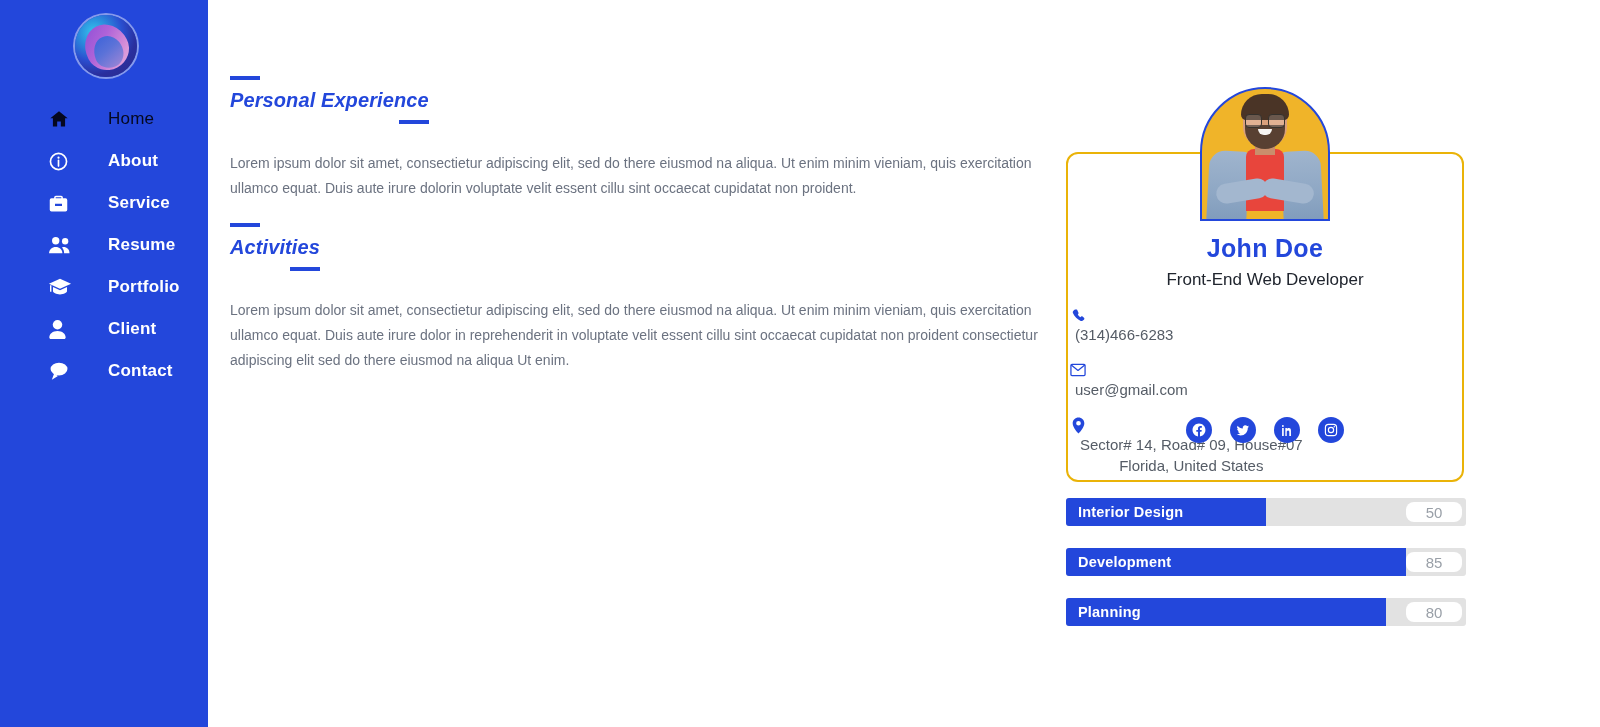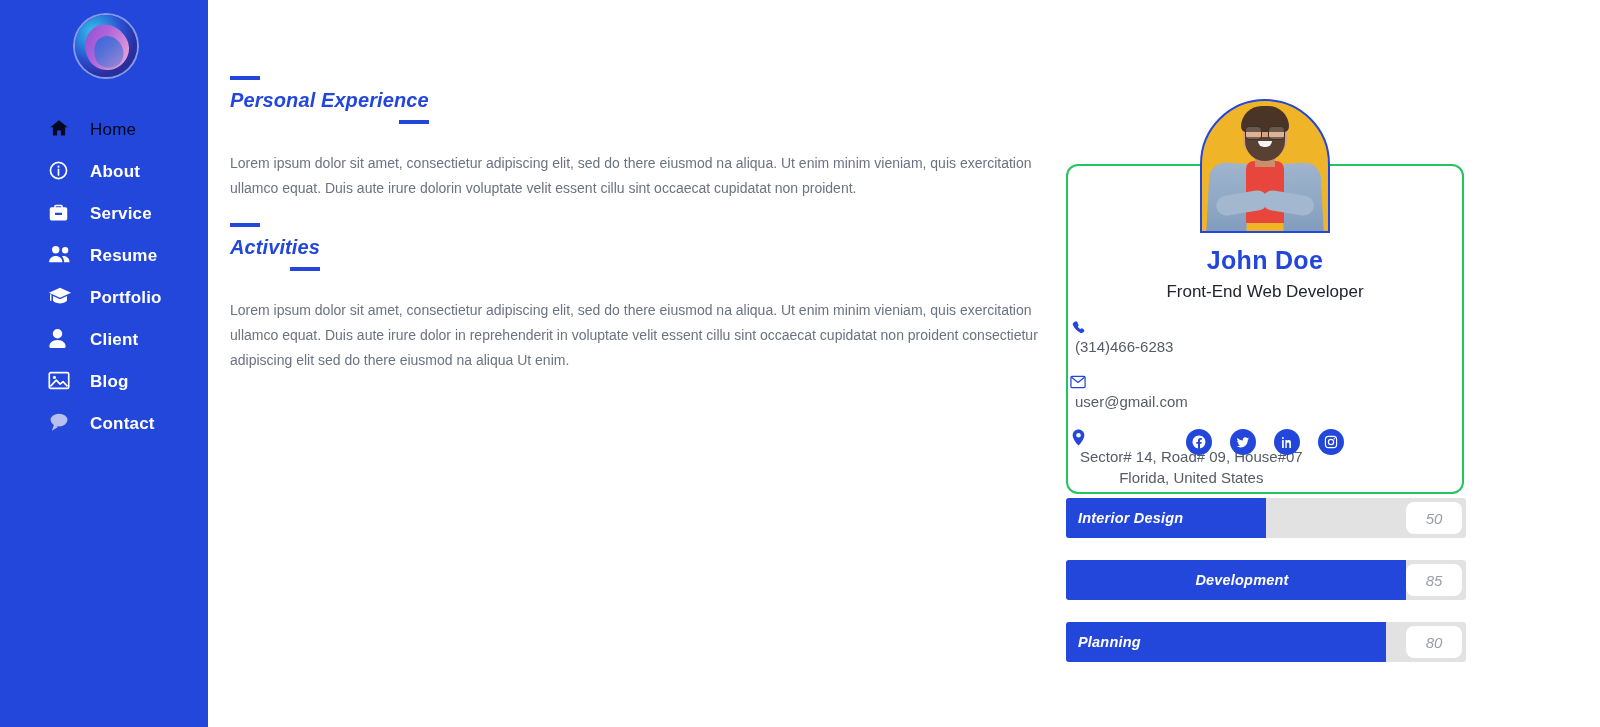--- a/index.html
+++ b/index.html
@@ -62,26 +62,27 @@
     left: 31%; top: 34%;
     width: 46%; height: 52%;
     border-radius: 50% 50% 46% 54% / 58% 52% 48% 42%;
     background: linear-gradient(160deg, #3d63d9 0%, #5b72d8 45%, #9f86d6 100%);
     transform: rotate(-22deg);
   }
 
   .nav { margin-top: 6px; }
   .nav-item {
     display: flex;
-    align-items: flex-end;
+    align-items: center;
     height: 42px;
     padding-left: 48px;
     margin-bottom: 0;
     cursor: pointer;
     text-decoration: none;
+    gap: 18px;
   }
   .nav-icon {
     width: 26px;
     height: 24px;
     flex: 0 0 26px;
     display: flex;
     align-items: center;
     justify-content: flex-start;
     color: #ffffff;
   }
@@ -179,24 +180,24 @@
     position: absolute;
     left: 858px;
     top: 0;
     width: 400px;
     height: 727px;
   }
 
   .profile-card {
     position: absolute;
     left: 0;
-    top: 164px;
+    top: 152px;
     width: 398px;
     height: 330px;
-    border: 2px solid #22c55e;
+    border: 2px solid #eab308;
     border-radius: 12px;
     background: #ffffff;
   }
 
   .avatar {
     position: absolute;
     left: 50%;
     top: -67px;
     transform: translateX(-50%);
     width: 130px;
@@ -363,28 +364,27 @@
 
   
   .skills {
     position: absolute;
     left: 0;
     top: 498px;
     width: 400px;
   }
   .skill {
     position: relative;
-    height: 40px;
+    height: 28px;
     background: #e2e2e2;
     border-radius: 3px;
     margin-bottom: 22px;
     display: flex;
     align-items: center;
     overflow: visible;
-    font-style: italic;
   }
   .skill-fill {
     position: absolute;
     left: 0; top: 0; bottom: 0;
     background: #2347db;
     border-radius: 3px 0 0 3px;
     display: flex;
     align-items: center;
   }
   .skill-name {
@@ -481,30 +481,20 @@
       <a class="nav-item" href="#">
         <span class="nav-icon">
           <svg width="19" height="21" viewBox="0 0 20 22" fill="currentColor">
               <circle cx="10" cy="6" r="5"></circle>
               <path d="M10 12.6c-5 0-8.6 3-8.6 6.8 0 .9.7 1.6 1.6 1.6h14c.9 0 1.6-.7 1.6-1.6 0-3.8-3.6-6.8-8.6-6.8z"></path>
             </svg>
         </span>
         <span class="nav-label">Client</span>
       </a>
 
-      <a class="nav-item" href="#">
-        <span class="nav-icon">
-          <svg width="22" height="19" viewBox="0 0 24 20" fill="none" stroke="currentColor" stroke-width="1.8">
-              <rect x="1.4" y="1.4" width="21.2" height="17.2" rx="1.6"></rect>
-              <circle cx="7" cy="6.6" r="1.7" fill="currentColor" stroke="none"></circle>
-              <path d="M2.6 16.4 9 9.6l4.2 4.4 3.2-2.8 4.8 5.2" stroke-linejoin="round"></path>
-            </svg>
-        </span>
-        <span class="nav-label">Blog</span>
-      </a>
 
       <a class="nav-item" href="#">
         <span class="nav-icon">
           <svg width="23" height="20" viewBox="0 0 24 20" fill="currentColor">
               <ellipse cx="11.5" cy="8" rx="8.8" ry="6.6"></ellipse>
               <path d="M6.4 12.5 4 19l6.4-3.8-4-2.7z"></path>
             </svg>
         </span>
         <span class="nav-label">Contact</span>
       </a>
@@ -631,21 +621,21 @@
       <div class="skills">
 
         <div class="skill">
           <div class="skill-fill" id="fill-0" style="width: 50%;">
             <span class="skill-name">Interior Design</span>
           </div>
           <div class="skill-val">50</div>
         </div>
 
         <div class="skill">
-          <div class="skill-fill" id="fill-1" style="width: 85%; justify-content: center;">
+          <div class="skill-fill" id="fill-1" style="width: 85%;">
             <span class="skill-name">Development</span>
           </div>
           <div class="skill-val">85</div>
         </div>
 
         <div class="skill">
           <div class="skill-fill" id="fill-2" style="width: 80%;">
             <span class="skill-name">Planning</span>
           </div>
           <div class="skill-val">80</div>

